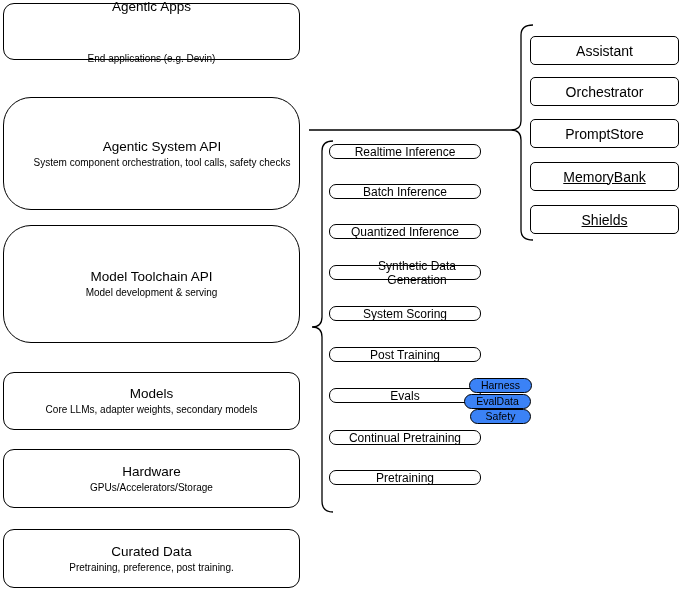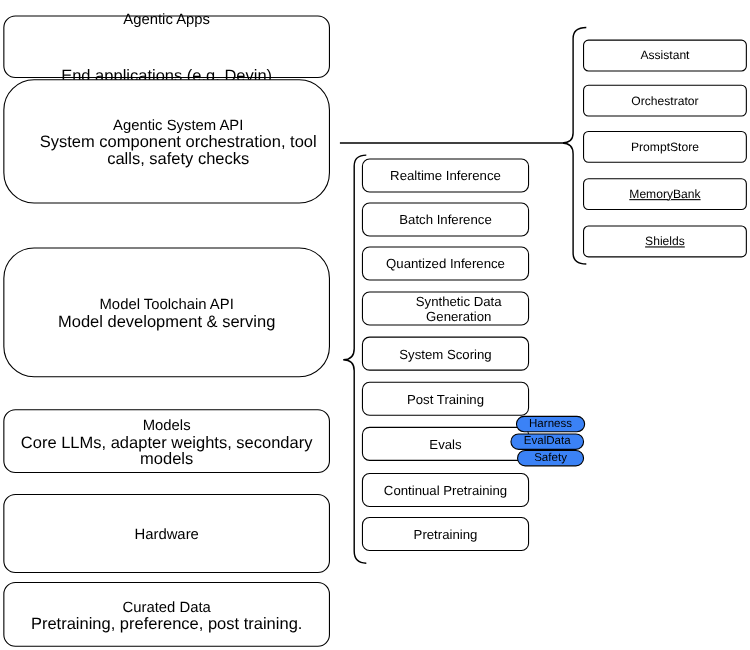--- a/index.html
+++ b/index.html
@@ -32,34 +32,34 @@
     flex-direction: column;
     align-items: center;
     justify-content: center;
     text-align: center;
     color: #000000;
   }
   .lbox { left: 3px; width: 297px; }
   .r-sm { border-radius: 11px; }
   .r-lg { border-radius: 28px; }
   .lbox .title { font-size: 13.5px; line-height: 17px; }
-  .lbox .sub   { font-size: 15px; line-height: 15px; }
+  .lbox .sub   { font-size: 10px; line-height: 15px; }
   .mbox {
     left: 329px;
     width: 152px;
-    height: 31px;
+    height: 15px;
     border-radius: 7px;
     font-size: 12px;
   }
   .rbox {
     left: 530px;
     width: 149px;
     height: 29px;
     border-radius: 5px;
-    font-size: 11px;
+    font-size: 14px;
   }
   .pill {
     position: absolute;
     box-sizing: border-box;
     background: #3b82f6;
     border: 1.3px solid #000000;
     border-radius: 8px;
     height: 15px;
     display: flex;
     align-items: center;
@@ -77,38 +77,39 @@
 
   <svg class="connectors" viewBox="0 0 682 591" xmlns="http://www.w3.org/2000/svg">
 
     <path d="M309,130 L511,130" stroke="#000000" stroke-width="1.3" fill="none"></path>
 
     <path d="M533,25 Q521,25 521,35 L521,121 Q521,130 511,130 Q521,130 521,140 L521,230 Q521,240 533,240" stroke="#000000" stroke-width="1.3" fill="none"></path>
 
     <path d="M333,141 Q322,141 322,151 L322,317 Q322,327 312,327 Q322,327 322,337 L322,501 Q322,512 333,512" stroke="#000000" stroke-width="1.3" fill="none"></path>
   </svg>
 
-  <div class="node lbox r-sm" style="top:14px;height:57px;gap:36px;">
+  <div class="node lbox r-sm" style="top:3px;height:57px;gap:36px;">
     <div class="title">Agentic Apps</div>
     <div class="sub">End applications (e.g. Devin)</div>
   </div>
-  <div class="node lbox r-lg" style="top:72px;height:113px;padding-left:21px;">
+  <div class="node lbox r-lg" style="top:97px;height:113px;padding-left:21px;">
     <div class="title">Agentic System API</div>
     <div class="sub">System component orchestration, tool calls, safety checks</div>
   </div>
   <div class="node lbox r-lg" style="top:225px;height:118px;">
     <div class="title">Model Toolchain API</div>
     <div class="sub">Model development &amp; serving</div>
   </div>
   <div class="node lbox r-sm" style="top:372px;height:58px;">
     <div class="title">Models</div>
     <div class="sub">Core LLMs, adapter weights, secondary models</div>
   </div>
-  <div class="node lbox r-sm" style="top:449px;height:72px;">
+  <div class="node lbox r-sm" style="top:449px;height:59px;">
     <div class="title">Hardware</div>
+    <div class="sub">GPUs/Accelerators/Storage</div>
   </div>
   <div class="node lbox r-sm" style="top:529px;height:59px;">
     <div class="title">Curated Data</div>
     <div class="sub">Pretraining, preference, post training.</div>
   </div>
 
   <div class="node mbox" style="top:144px;">
     <span>Realtime Inference</span>
   </div>
   <div class="node mbox" style="top:184px;">

